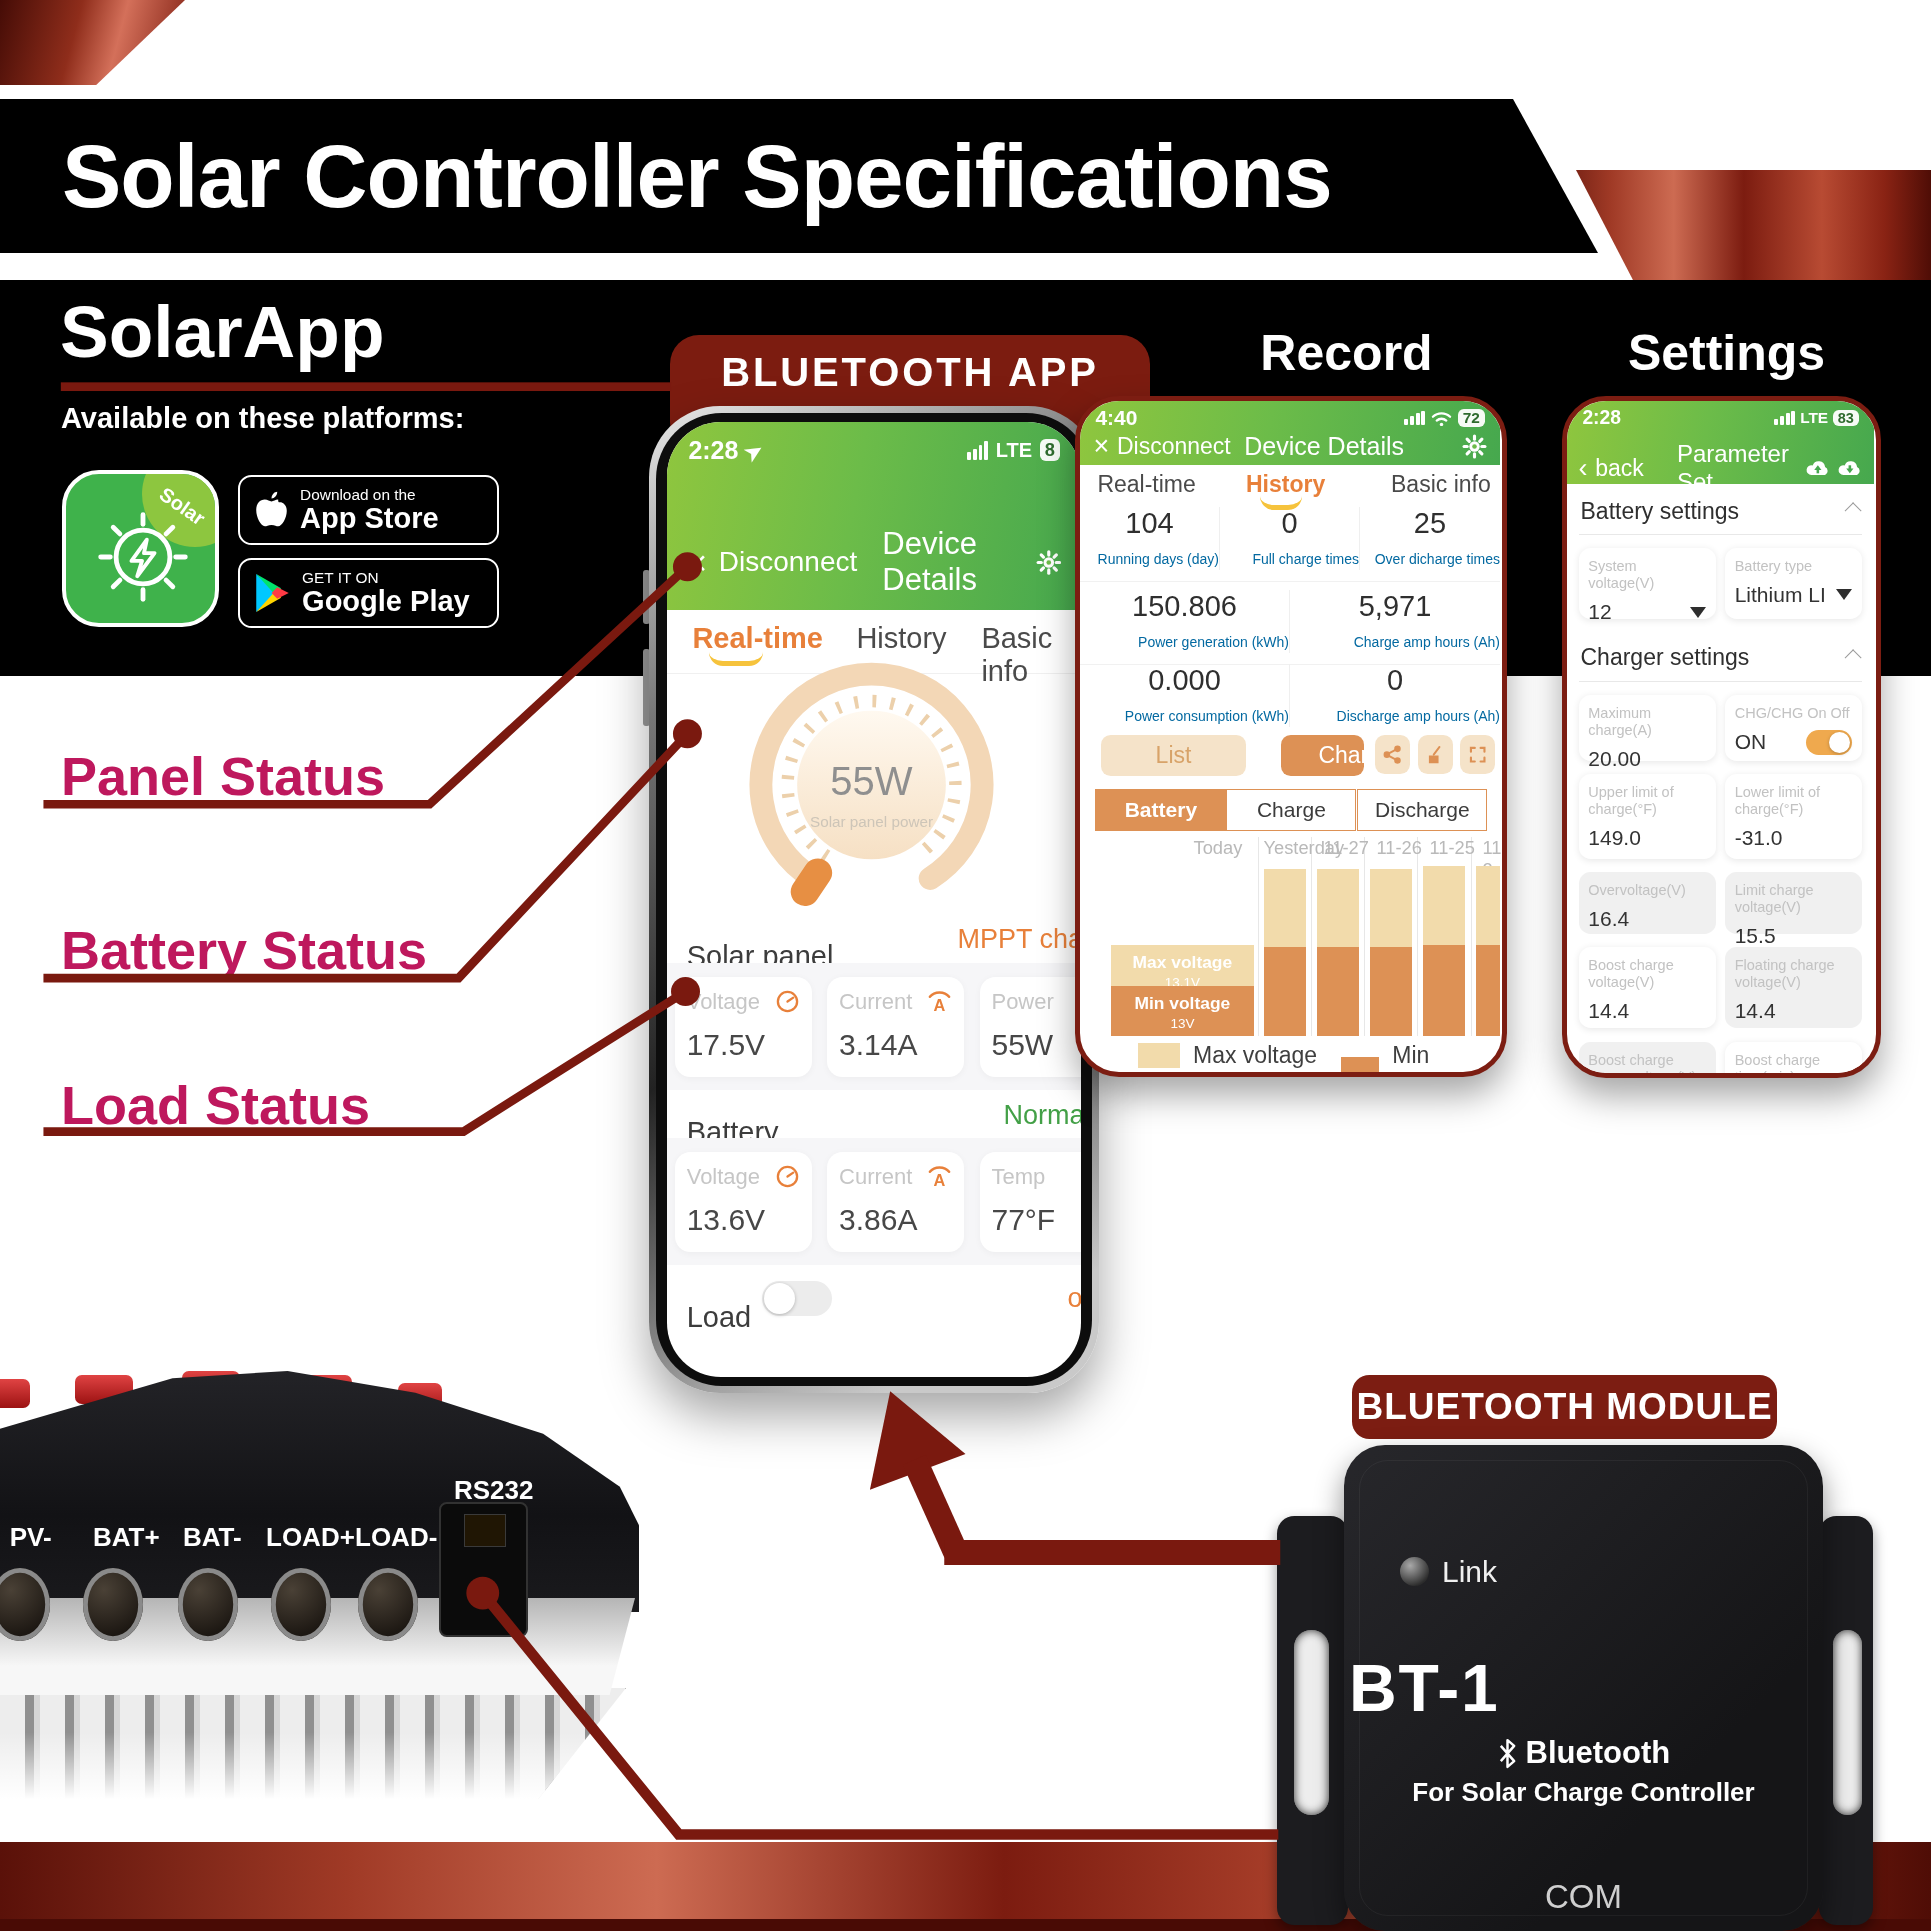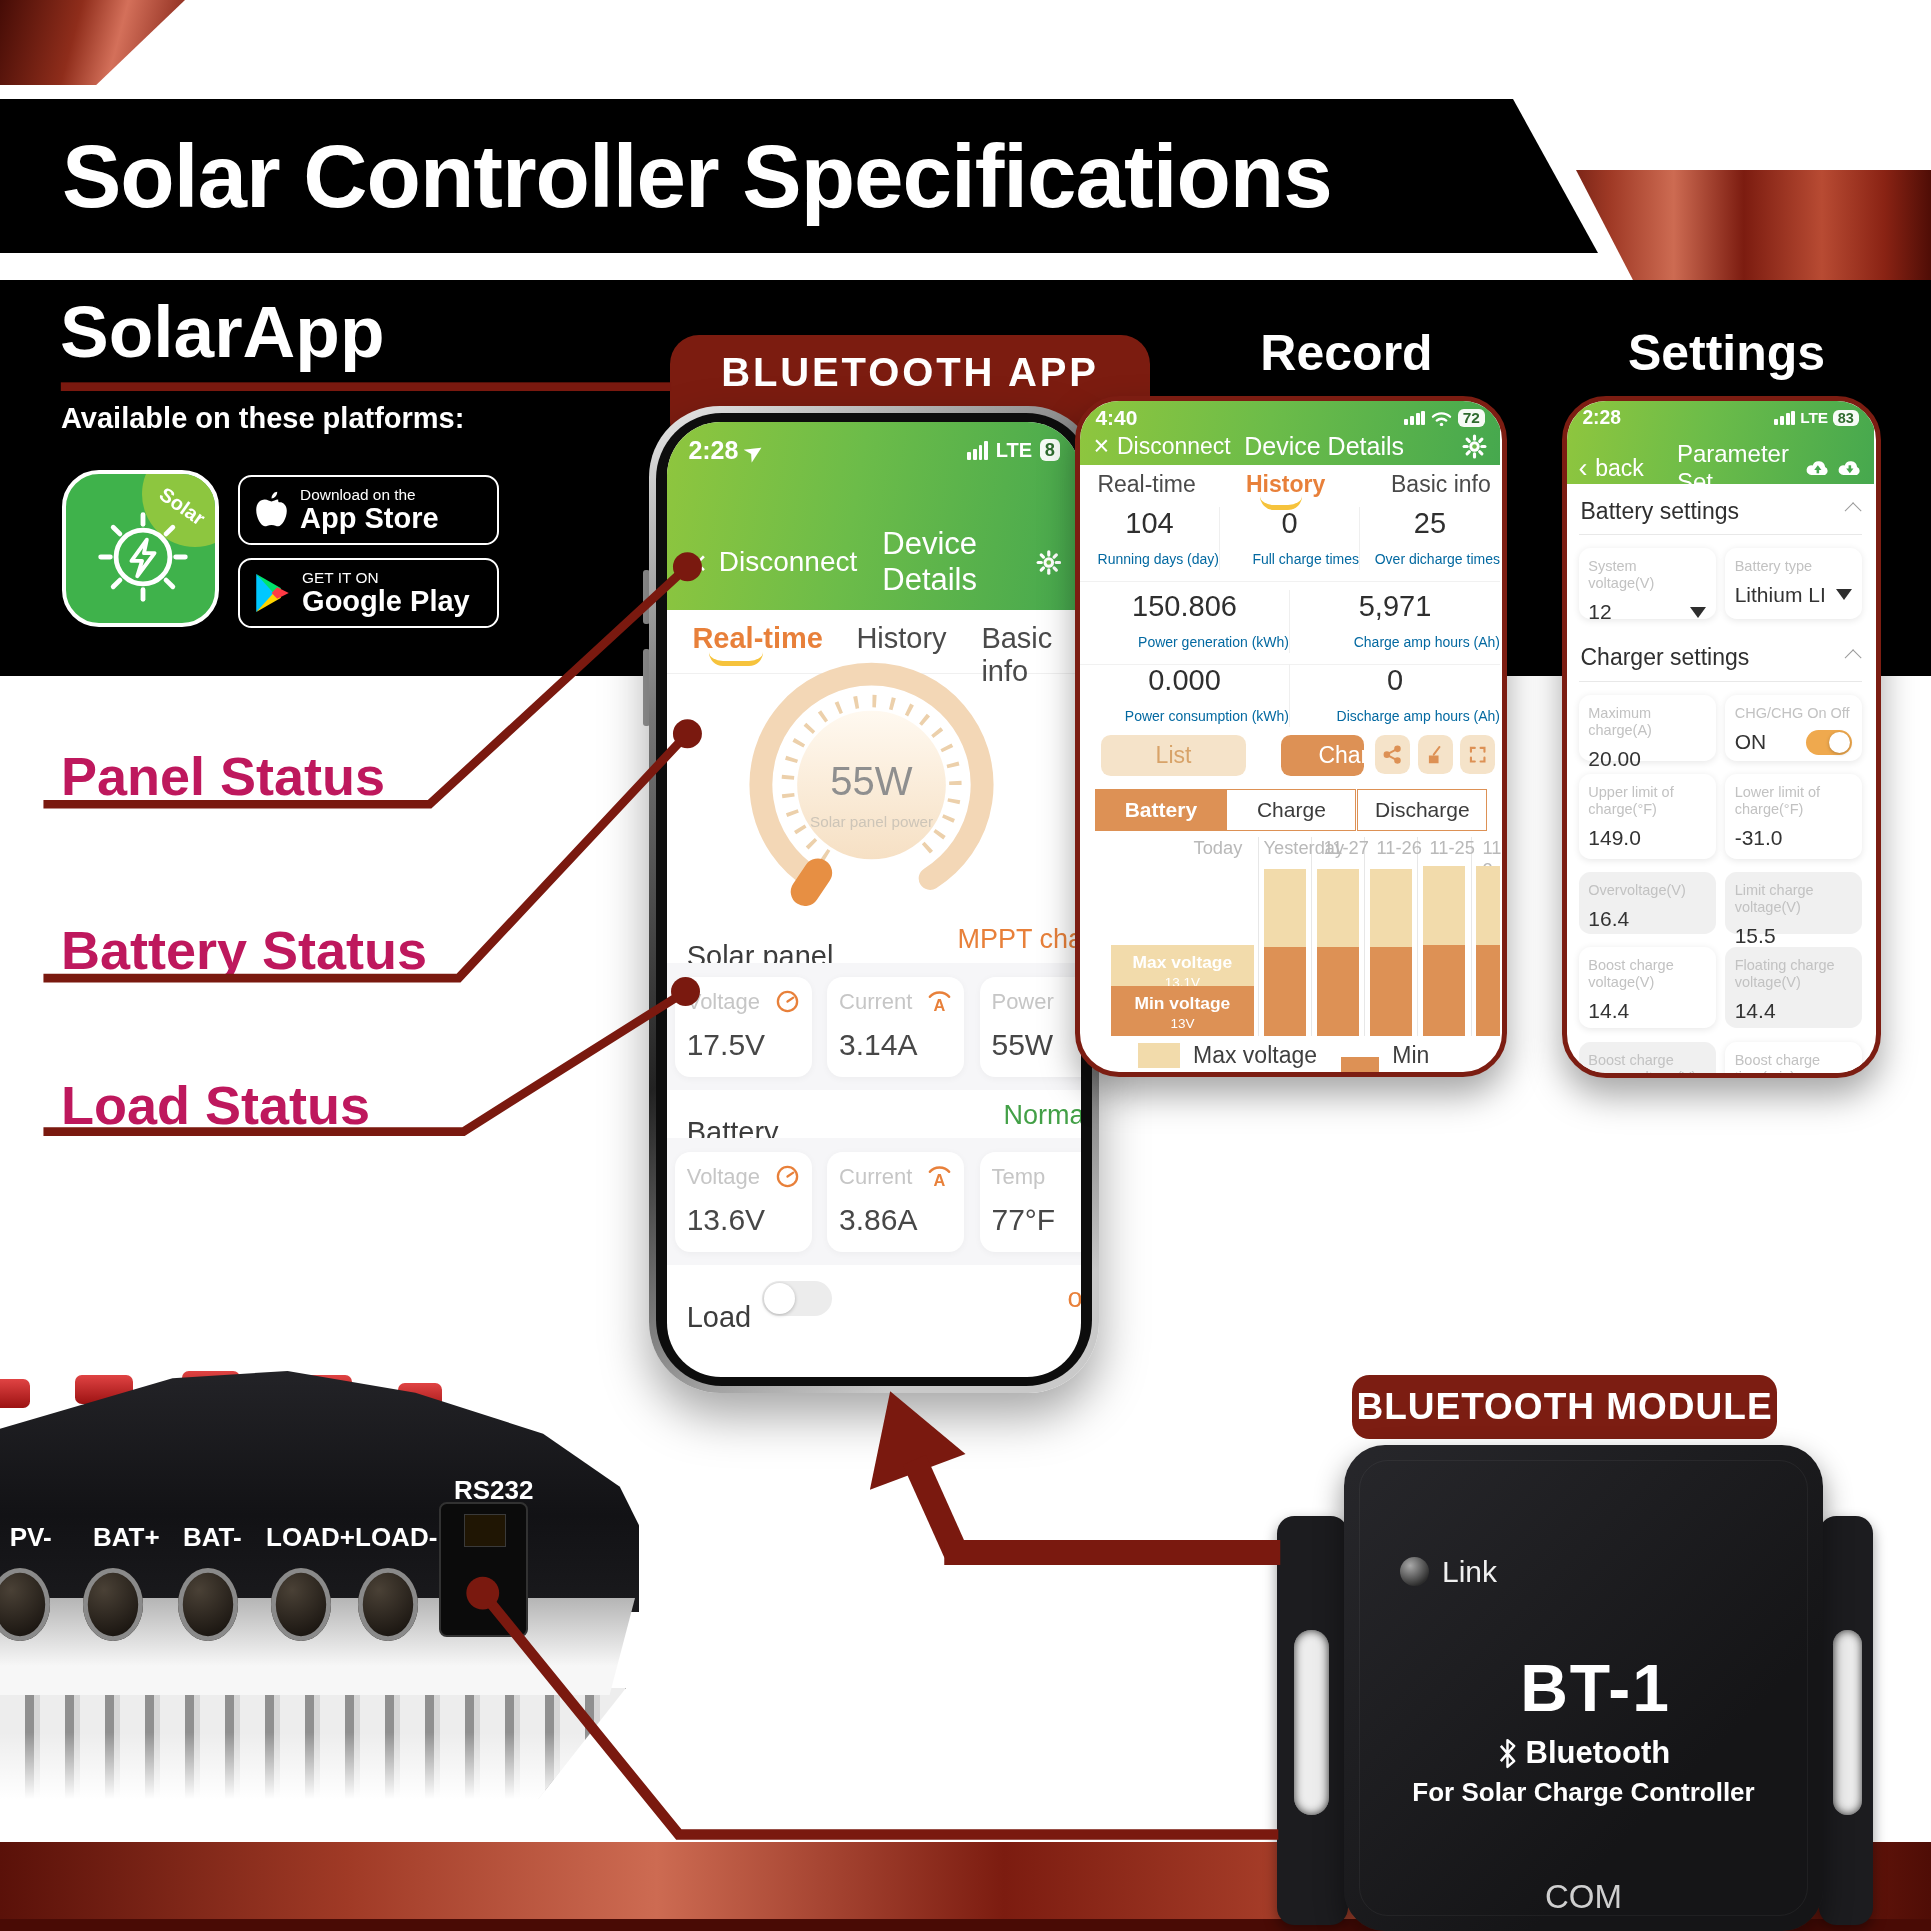--- a/index.html
+++ b/index.html
@@ -123,21 +123,21 @@
   .btm .banner { position:absolute; left:81px; top:3.9px; width:425px; height:64px; background:#7c1d12; border-radius:17.4px;
     color:#fff; font-size:37px; font-weight:700; letter-spacing:1px; display:flex; align-items:center; justify-content:center; }
   .btm .ear { position:absolute; background:#1c1c1f; border-radius:17.4px; box-shadow:0 5.8px 13.5px rgba(0,0,0,.4); }
   .btm .slot { position:absolute; background:#ededed; border-radius:17.4px; box-shadow:inset 0 0 9.7px rgba(0,0,0,.8); }
   .btm .body { position:absolute; left:73px; top:74px; width:479px; height:486px; border-radius:41px;
     background:linear-gradient(135deg,#27272b,#151517 70%); box-shadow:0 13.5px 29px rgba(0,0,0,.45); }
   .btm .body::before { content:""; position:absolute; inset:15.4px; border:1.9px solid rgba(255,255,255,.05); border-radius:29px; }
   .btm .led { position:absolute; left:56px; top:112px; width:29px; height:29px; border-radius:50%;
     background:radial-gradient(circle at 35% 30%,#a9a9a9,#2c2c2c 75%); }
   .btm .led-lbl { position:absolute; left:98px; top:110px; color:#f0f0f0; font-size:30px; }
-  .btm .model { position:absolute; left:12px; top:205px; width:100%; text-align:center; color:#fff; font-size:66px; font-weight:700; letter-spacing:1.9px; }
+  .btm .model { position:absolute; left:5px; top:205px; width:100%; text-align:left; color:#fff; font-size:66px; font-weight:700; letter-spacing:1.9px; }
   .btm .brandrow { position:absolute; left:0; top:290px; width:100%; display:flex; justify-content:center; align-items:center; gap:7.7px;
     color:#fff; font-size:31px; font-weight:700; }
   .btm .subtitle { position:absolute; left:0; top:332px; width:100%; text-align:center; color:#fff; font-size:26px; font-weight:700; }
   .btm .com { position:absolute; left:0; top:433px; width:100%; text-align:center; color:#cfcfcf; font-size:33px; }
 
   svg text { font-family:"Liberation Sans", sans-serif; }
   .overlay { position:absolute; left:0; top:0; z-index:20; pointer-events:none; }
 </style>
 </head>
 <body>

